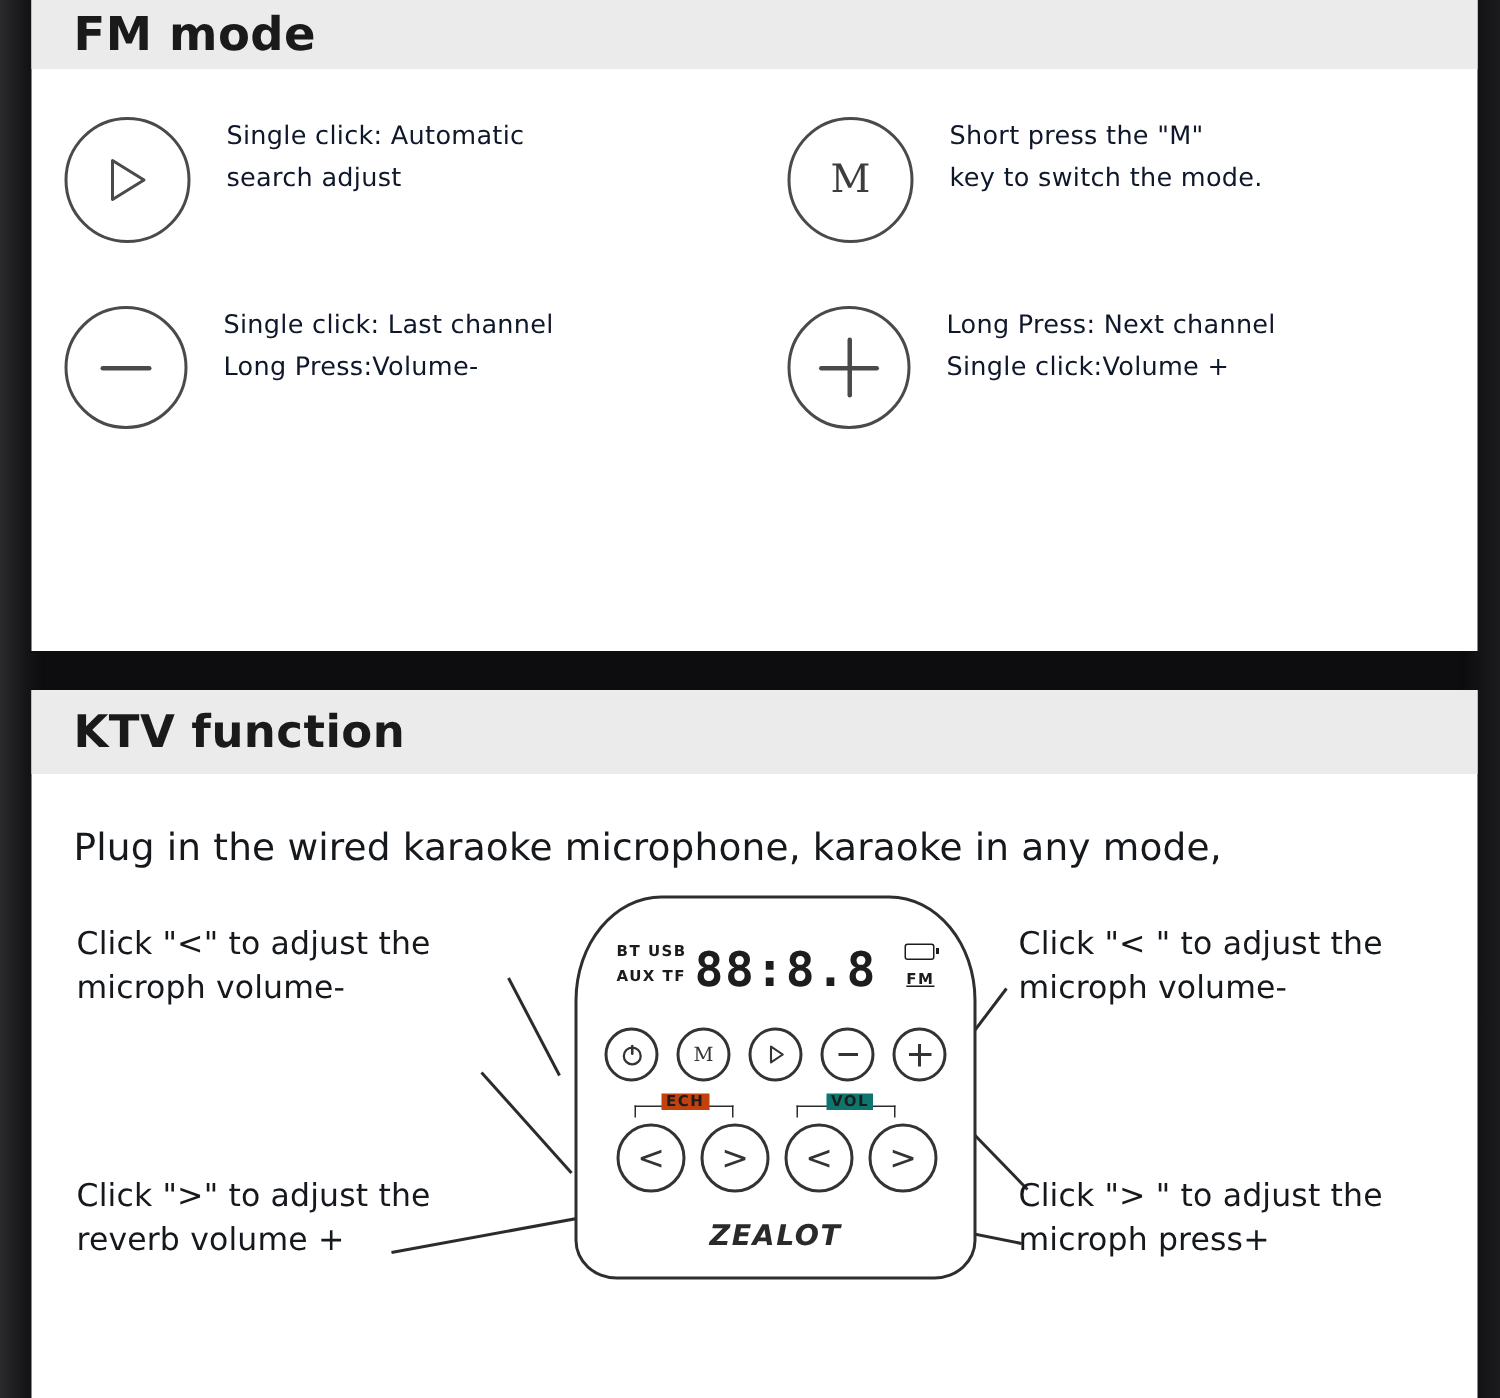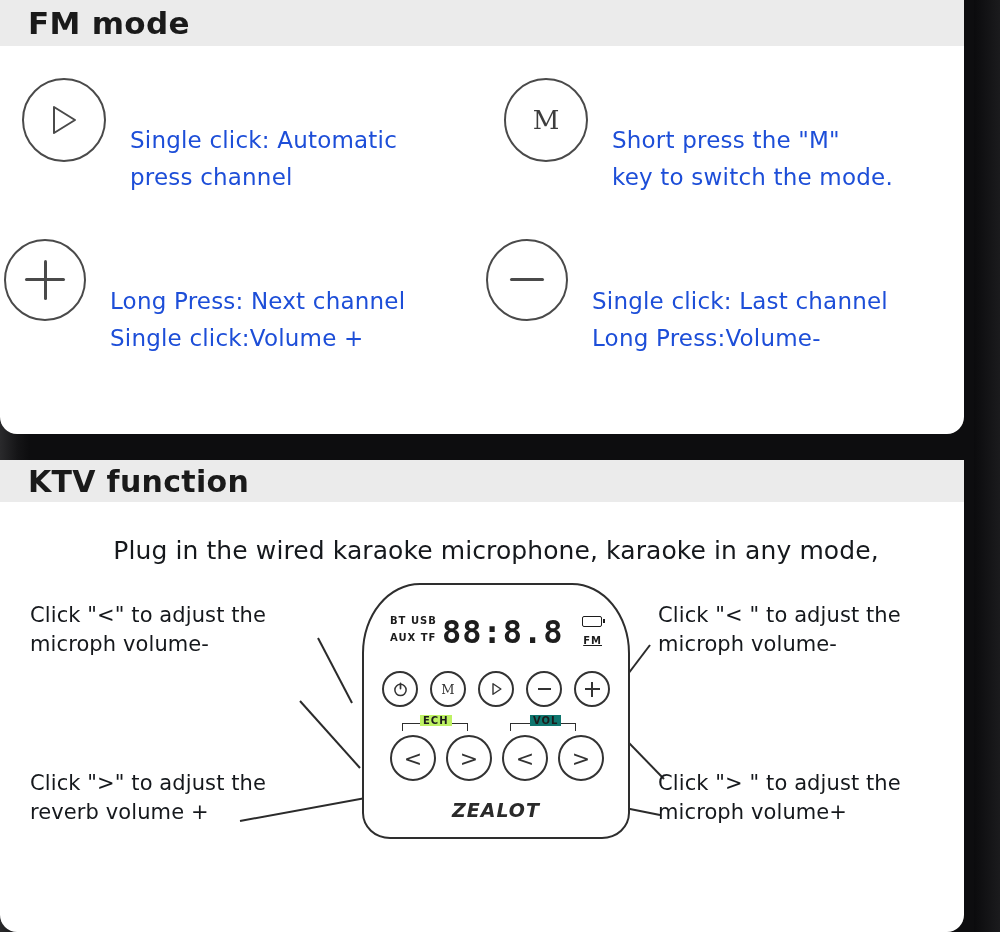--- a/index.html
+++ b/index.html
@@ -16,36 +16,35 @@
     background:linear-gradient(90deg,#2a2a2c 0%,#141416 60%,#0c0c0e 100%);
   }
   .bg-right{
     position:absolute;right:0;top:0;width:26px;height:932px;
     background:linear-gradient(270deg,#1b1b1d 0%,#101012 70%,#0b0b0d 100%);
   }
 
   .panel{
     position:absolute;
     background:#ffffff;
-    left:0;
+    left:21px;
     width:964px;
-    border-radius:17px;
   }
   #panel-fm{top:0;height:434px;}
   #panel-ktv{top:460px;height:472px;}
 
   .panel-header{
     background:#ebebeb;
     height:46px;
     display:flex;
     align-items:center;
     padding-left:28px;
     box-sizing:border-box;
   }
-  #panel-ktv .panel-header{height:42px;padding-left:28px;}
+  #panel-ktv .panel-header{height:56px;padding-left:28px;}
   .panel-title{
     font-size:31px;
     font-weight:bold;
     color:#1a1a1a;
     letter-spacing:.3px;
     font-family:"DejaVu Sans", sans-serif;
   }
   #panel-ktv .panel-title{font-size:30px;}
 
   
@@ -88,38 +87,36 @@
   }
   .plus-wrap{position:relative;width:40px;height:40px;}
   .plus-wrap:before,.plus-wrap:after{
     content:"";position:absolute;background:#4a4a4a;border-radius:2px;
   }
   .plus-wrap:before{left:0;top:18.5px;width:40px;height:3px;}
   .plus-wrap:after{top:0;left:18.5px;height:40px;width:3px;}
 
   .fm-text{
     margin-left:24px;
-    font-size:23px;
-    color:#1d4ed8;
+    font-size:17px;
+    color:#0f172a;
     line-height:1.62;
     font-family:"DejaVu Sans", sans-serif;
     letter-spacing:.2px;
-    margin-top:44px;
   }
   .fm-text .l2{display:block;}
 
   .row1{margin-bottom:42px;}
 
   
   .ktv-lead{
     font-size:25px;
     color:#15181c;
     padding:34px 0 0 28px;
     letter-spacing:.1px;
-    text-align:center;
   }
   .ktv-stage{
     position:relative;
     height:330px;
     margin-top:18px;
   }
   .callout{
     position:absolute;
     font-size:21px;
     color:#15181c;
@@ -186,21 +183,21 @@
 
   .group-labels{
     position:absolute;top:132px;left:20px;width:228px;height:16px;
   }
   .grp{
     position:absolute;font-size:10px;font-weight:bold;color:#1c1c1c;letter-spacing:1px;
   }
   .grp-line{position:absolute;border-top:1.5px solid #2e2e2e;border-left:1.5px solid #2e2e2e;border-right:1.5px solid #2e2e2e;height:7px;}
   #grp-ech-line{left:20px;top:8px;width:64px;}
   #grp-vol-line{left:128px;top:8px;width:64px;}
-  #grp-ech{left:38px;top:0px;background:#bef264;padding:0 3px;}
+  #grp-ech{left:38px;top:0px;background:#c2410c;padding:0 3px;}
   #grp-vol{left:148px;top:0px;background:#0f766e;padding:0 3px;}
 
   .arrow-row{
     position:absolute;left:28px;top:152px;width:214px;
     display:flex;justify-content:space-between;
   }
   .arrowbtn{
     width:42px;height:42px;border:2px solid #333;border-radius:50%;
     display:flex;align-items:center;justify-content:center;
     font-size:22px;color:#333;background:#fff;
@@ -230,53 +227,53 @@
       <div class="fm-cell col1">
         <div class="keycircle">
           <span class="tri-outline">
             <svg width="26" height="30" viewBox="0 0 26 30">
                 <polygon points="3,2 24,15 3,28" fill="none" stroke="#4a4a4a" stroke-width="2" stroke-linejoin="round"></polygon>
               </svg>
           </span>
         </div>
         <div class="fm-text">
           <span>Single click:  Automatic</span>
-          <span class="l2">press channel</span>
+          <span class="l2">search adjust</span>
         </div>
       </div>
 
       <div class="fm-cell col2">
         <div class="keycircle">
           <span class="keytext">M</span>
         </div>
         <div class="fm-text">
           <span>Short press the "M"</span>
           <span class="l2">key to switch the mode.</span>
         </div>
       </div>
     </div>
 
     <div class="fm-row">
+      <div class="fm-cell col1">
+        <div class="keycircle small">
+          <span class="minus-bar"></span>
+        </div>
+        <div class="fm-text">
+          <span>Single click: Last channel</span>
+          <span class="l2">Long Press:Volume-</span>
+        </div>
+      </div>
+
       <div class="fm-cell col2">
         <div class="keycircle small">
           <span class="plus-wrap"></span>
         </div>
         <div class="fm-text">
           <span>Long Press: Next channel</span>
           <span class="l2">Single click:Volume +</span>
-        </div>
-      </div>
-
-      <div class="fm-cell col1">
-        <div class="keycircle small">
-          <span class="minus-bar"></span>
-        </div>
-        <div class="fm-text">
-          <span>Single click: Last channel</span>
-          <span class="l2">Long Press:Volume-</span>
         </div>
       </div>
     </div>
 
   </div>
 </div>
 
 <div class="panel" id="panel-ktv">
   <div class="panel-header">
     <span class="panel-title">KTV function</span>
@@ -303,21 +300,21 @@
     <div class="callout" id="callout-mic-minus">
       <span>Click "&lt; " to adjust the</span><br>
       <span>microph volume-</span>
     </div>
     <div class="callout" id="callout-reverb-plus">
       <span>Click "&gt;" to adjust the</span><br>
       <span>reverb volume +</span>
     </div>
     <div class="callout" id="callout-mic-plus">
       <span>Click "&gt; " to adjust the</span><br>
-      <span>microph volume+</span>
+      <span>microph press+</span>
     </div>
 
     <div class="device">
       <div class="device-body"></div>
 
       <div class="lcd">
         <div class="lcd-labels-left">
           <span>BT USB</span>
           <span class="l2">AUX TF</span>
         </div>

